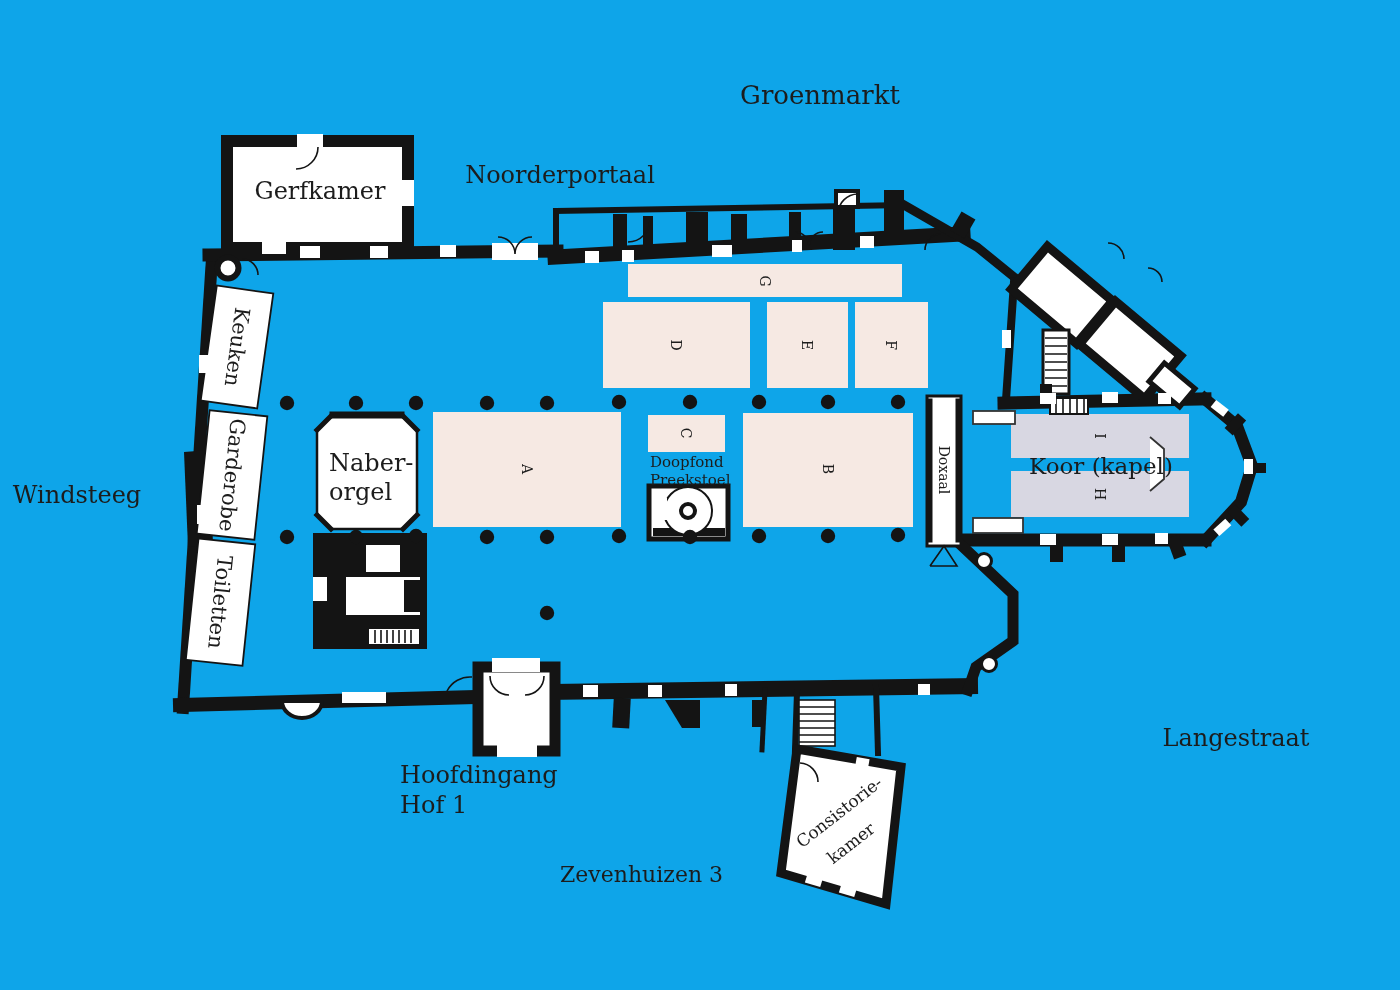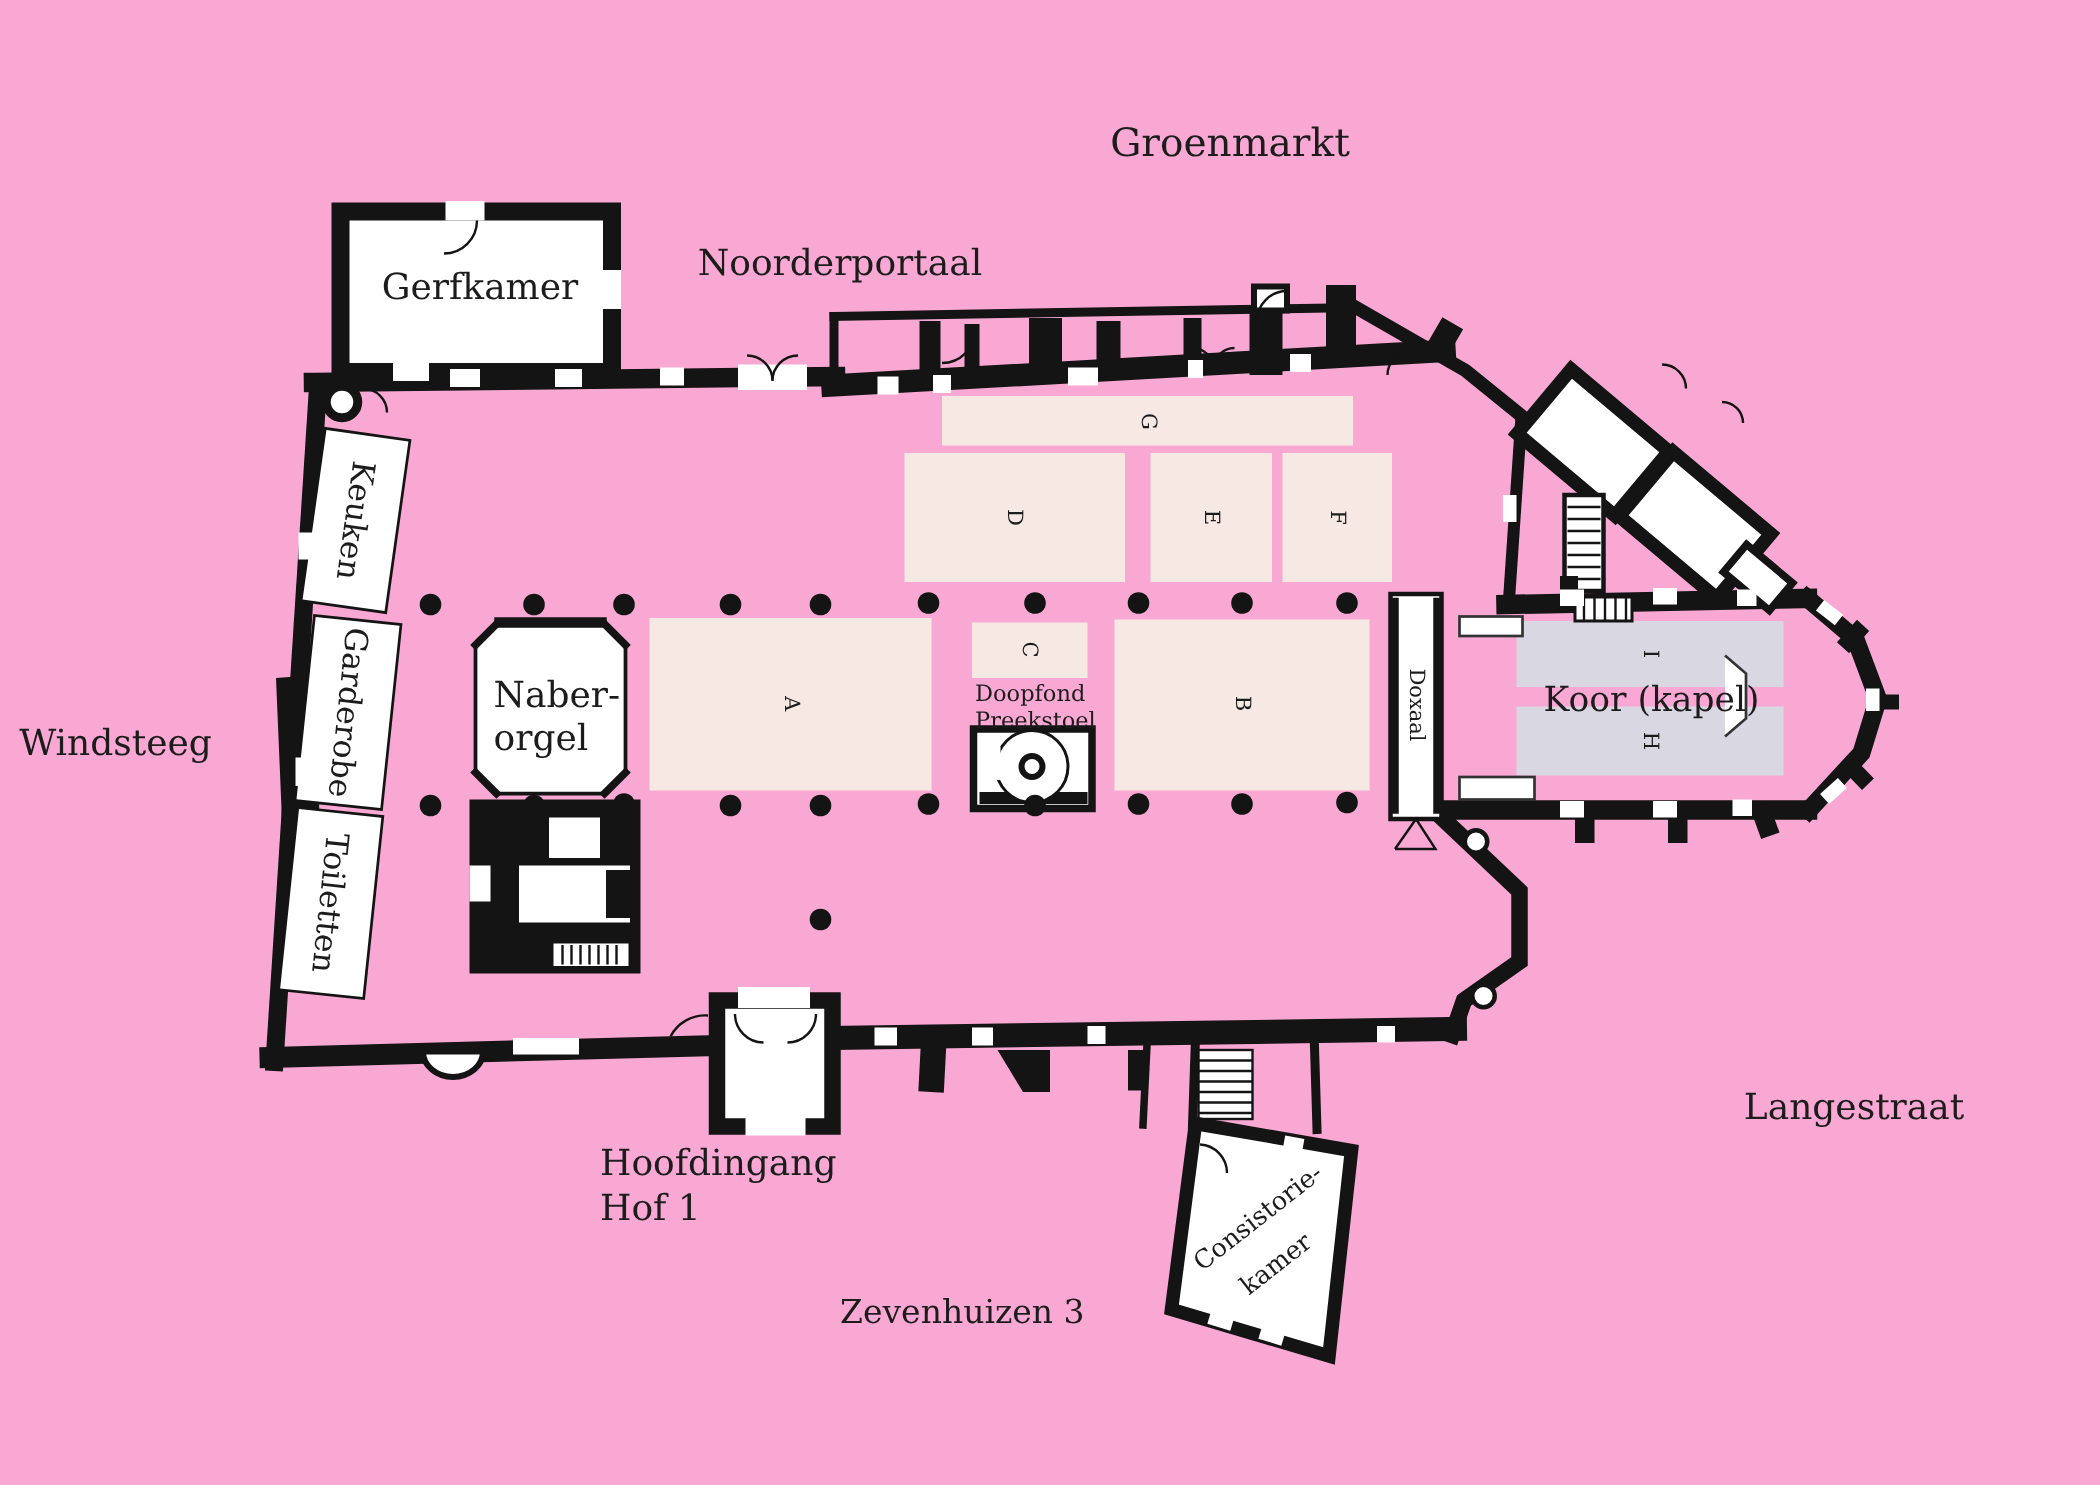--- a/index.html
+++ b/index.html
@@ -1,16 +1,16 @@
 <!DOCTYPE html>
 <html><head>
 <meta charset="utf-8">
 <style>
   html,body{margin:0;padding:0;background:#ffffff;}
-  .stage{position:relative;width:1400px;height:990px;background:#f9a8d4;overflow:hidden;}
+  .stage{position:relative;width:1400px;height:990px;background:#0ea5e9;overflow:hidden;}
   svg{display:block;}
   svg text{font-family:"DejaVu Serif","Liberation Serif",serif;fill:#1c1c1c;}
   .wall{stroke:#141414;fill:none;stroke-linecap:square;}
   .blk{fill:#141414;stroke:none;}
   .roomfill{fill:#ffffff;stroke:#141414;}
   .thin{stroke:#141414;fill:none;stroke-width:1.6;}
   .slit{fill:#ffffff;stroke:none;}
   .furn{stroke:#333;fill:#ffffff;stroke-width:1.8;}
   .lbl-big{font-size:26px;}
   .lbl-24{font-size:24px;}

